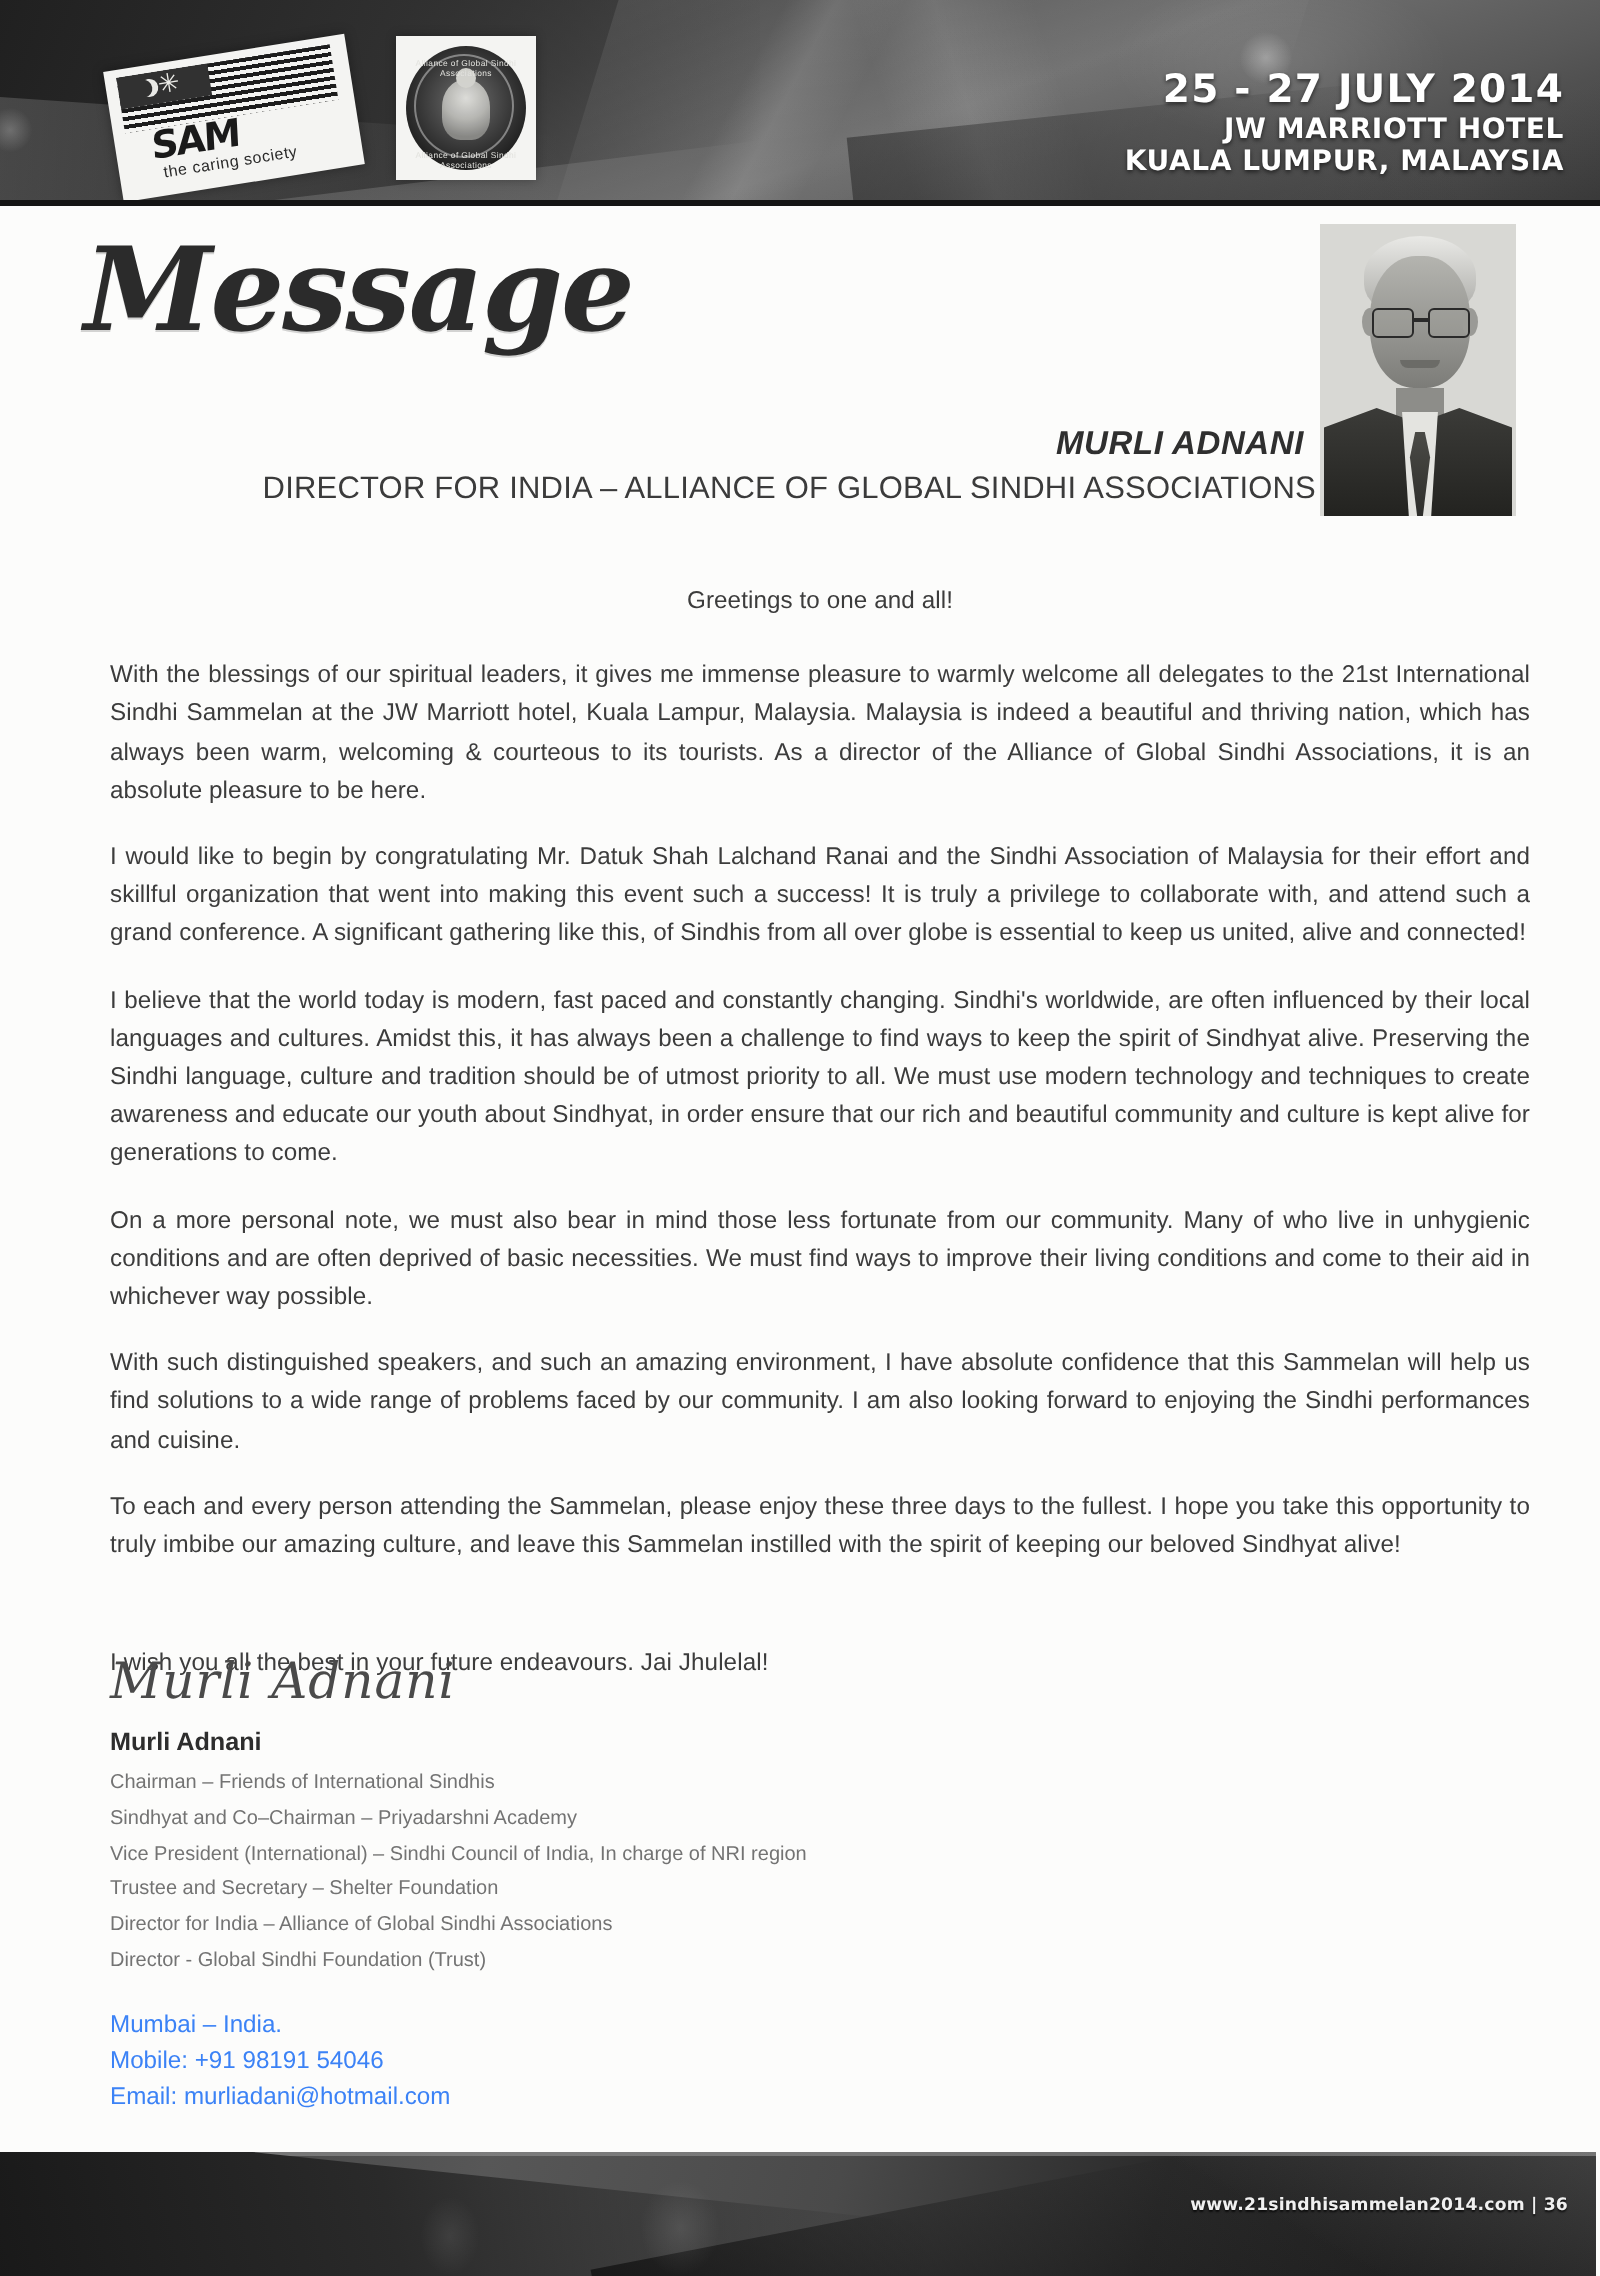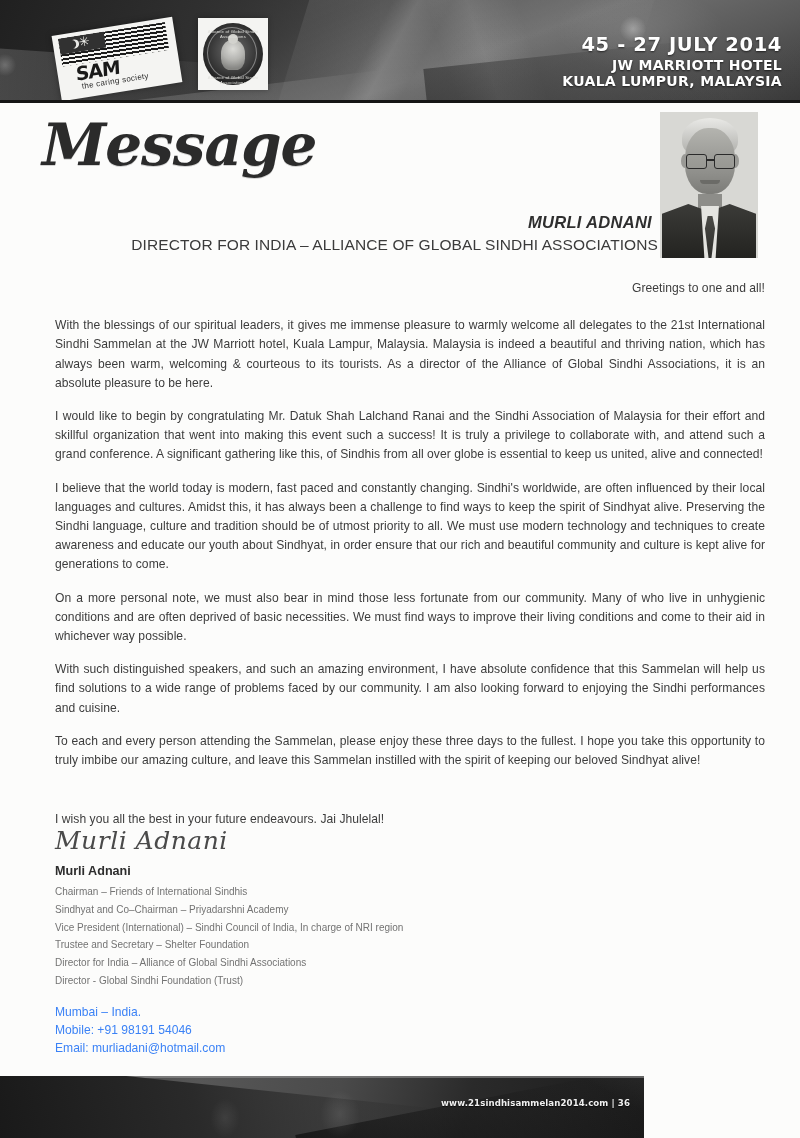--- a/index.html
+++ b/index.html
@@ -338,21 +338,21 @@
     width: 710px;
   }
   .para {
     font-size: 12.1px;
     line-height: 19.2px;
     text-align: justify;
     color: #3c3c3c;
     margin: 0 0 14px 0;
     letter-spacing: .05px;
   }
-  .para.greet { margin-bottom: 18px; text-align: right; }
+  .para.greet { margin-bottom: 18px; text-align: center; margin-top: 12px; }
   .para.last  { margin-bottom: 0; text-align: left; margin-top: 40px; }
 
   
   .signature {
     position: absolute;
     left: 55px; top: 826px;
     font-family: "DejaVu Serif", serif;
     font-style: italic;
     font-size: 25px;
     color: #4a4a4a;
@@ -377,21 +377,21 @@
     left: 55px; top: 1004px;
     font-size: 12.1px;
     line-height: 17.8px;
     color: #3b82f6;
   }
 
   
   .footer-banner {
     position: absolute;
     left: 0; bottom: 0;
-    width: 644px; height: 62px;
+    width: 798px; height: 62px;
     overflow: hidden;
     background: linear-gradient(105deg, #3c3c3c 0%, #575757 30%, #4a4a4a 52%, #2a2a2a 72%, #1b1b1b 100%);
   }
   .ft-shape-a {
     position: absolute;
     left: -60px; top: 8px;
     width: 520px; height: 90px;
     background: linear-gradient(70deg, #141414 0%, #2a2a2a 50%, rgba(60,60,60,0) 100%);
     transform: rotate(6deg);
   }
@@ -463,21 +463,21 @@
 
     <div class="logo-agsa">
       <div class="seal"></div>
       <div class="seal-ring"></div>
       <div class="deity"></div>
       <div class="seal-text-top">Alliance of Global Sindhi Associations</div>
       <div class="seal-text-bot">Alliance of Global Sindhi Associations</div>
     </div>
 
     <div class="hdr-text">
-      <div class="hdr-date">45 - 27 JULY 2014</div>
+      <div class="hdr-date">25 - 27 JULY 2014</div>
       <div class="hdr-venue">JW MARRIOTT HOTEL</div>
       <div class="hdr-city">KUALA LUMPUR, MALAYSIA</div>
     </div>
     <div class="hdr-bottom-line"></div>
   </div>
 
   <div class="message-title">Message</div>
 
   <div class="portrait">
     <div class="bg"></div>

